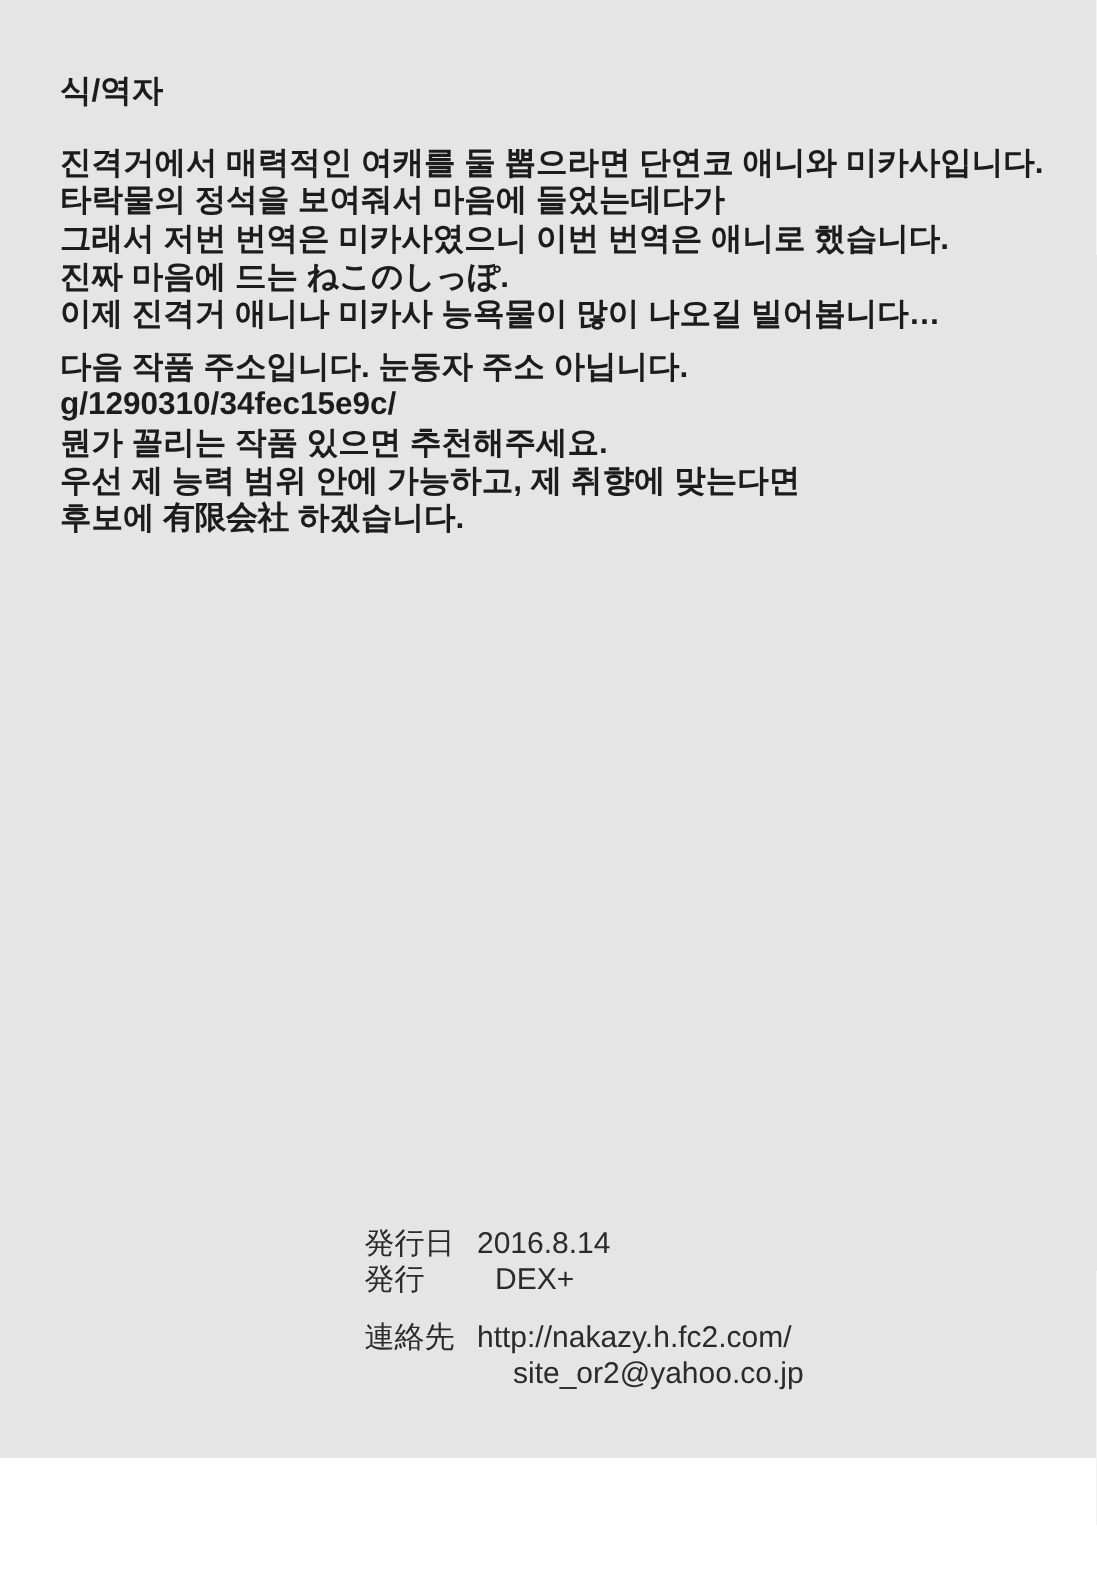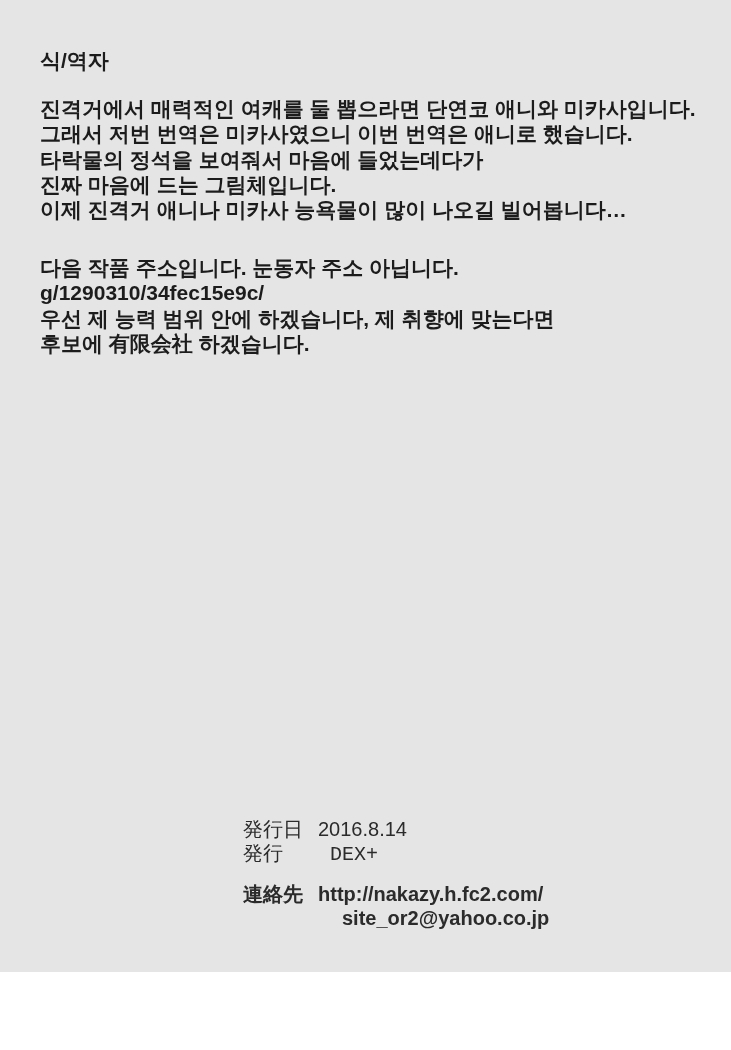--- a/index.html
+++ b/index.html
@@ -24,69 +24,68 @@
     font-size: 21px;
     font-weight: 700;
     line-height: 25.2px;
     color: #1c1c1c;
     white-space: nowrap;
   }
   .kr-title {
     margin-bottom: 23px;
   }
   .kr-para.p2 {
-    margin-top: 33px;
+    margin-top: 10px;
   }
   
   .colophon {
     position: absolute;
     left: 243px;
     top: 817px;
     font-size: 20px;
     font-weight: 400;
     line-height: 24.3px;
     color: #2b2b2b;
     white-space: nowrap;
   }
   .colophon .row .label {
     display: inline-block;
     width: 75px;
   }
   .colophon .row .value.indent {
     padding-left: 12px;
-    font-family: Liberation Mono, monospace;
   }
   .contact {
     margin-top: 14px;
-    font-weight: bold;
   }
   .contact .email {
     padding-left: 99px;
   }
 </style>
 </head>
 <body>
 
 <div class="page">
 
   <div class="korean-section">
     <div class="kr-title">식/역자</div>
 
     <div class="kr-para p1">
       <div class="kr-line">진격거에서 매력적인 여캐를 둘 뽑으라면 단연코 애니와 미카사입니다.</div>
+      <div class="kr-line">타락물의 정석을 보여줘서 마음에 들었는데다가</div>
       <div class="kr-line">그래서 저번 번역은 미카사였으니 이번 번역은 애니로 했습니다.</div>
-      <div class="kr-line">타락물의 정석을 보여줘서 마음에 들었는데다가</div>
-      <div class="kr-line">진짜 마음에 드는 그림체입니다.</div>
+      <div class="kr-line">진짜 마음에 드는 ねこのしっぽ.</div>
       <div class="kr-line">이제 진격거 애니나 미카사 능욕물이 많이 나오길 빌어봅니다…</div>
     </div>
 
     <div class="kr-para p2">
       <div class="kr-line">다음 작품 주소입니다. 눈동자 주소 아닙니다.</div>
       <div class="kr-line">g/1290310/34fec15e9c/</div>
-      <div class="kr-line">우선 제 능력 범위 안에 하겠습니다, 제 취향에 맞는다면</div>
+      <div class="kr-line">뭔가 꼴리는 작품 있으면 추천해주세요.</div>
+      <div class="kr-line">우선 제 능력 범위 안에 가능하고, 제 취향에 맞는다면</div>
       <div class="kr-line">후보에 有限会社 하겠습니다.</div>
     </div>
   </div>
 
   <div class="colophon">
     <div class="row">
       <span class="label">発行日</span><span class="value">2016.8.14</span>
     </div>
     <div class="row">
       <span class="label">発行</span><span class="value indent">DEX+</span>

